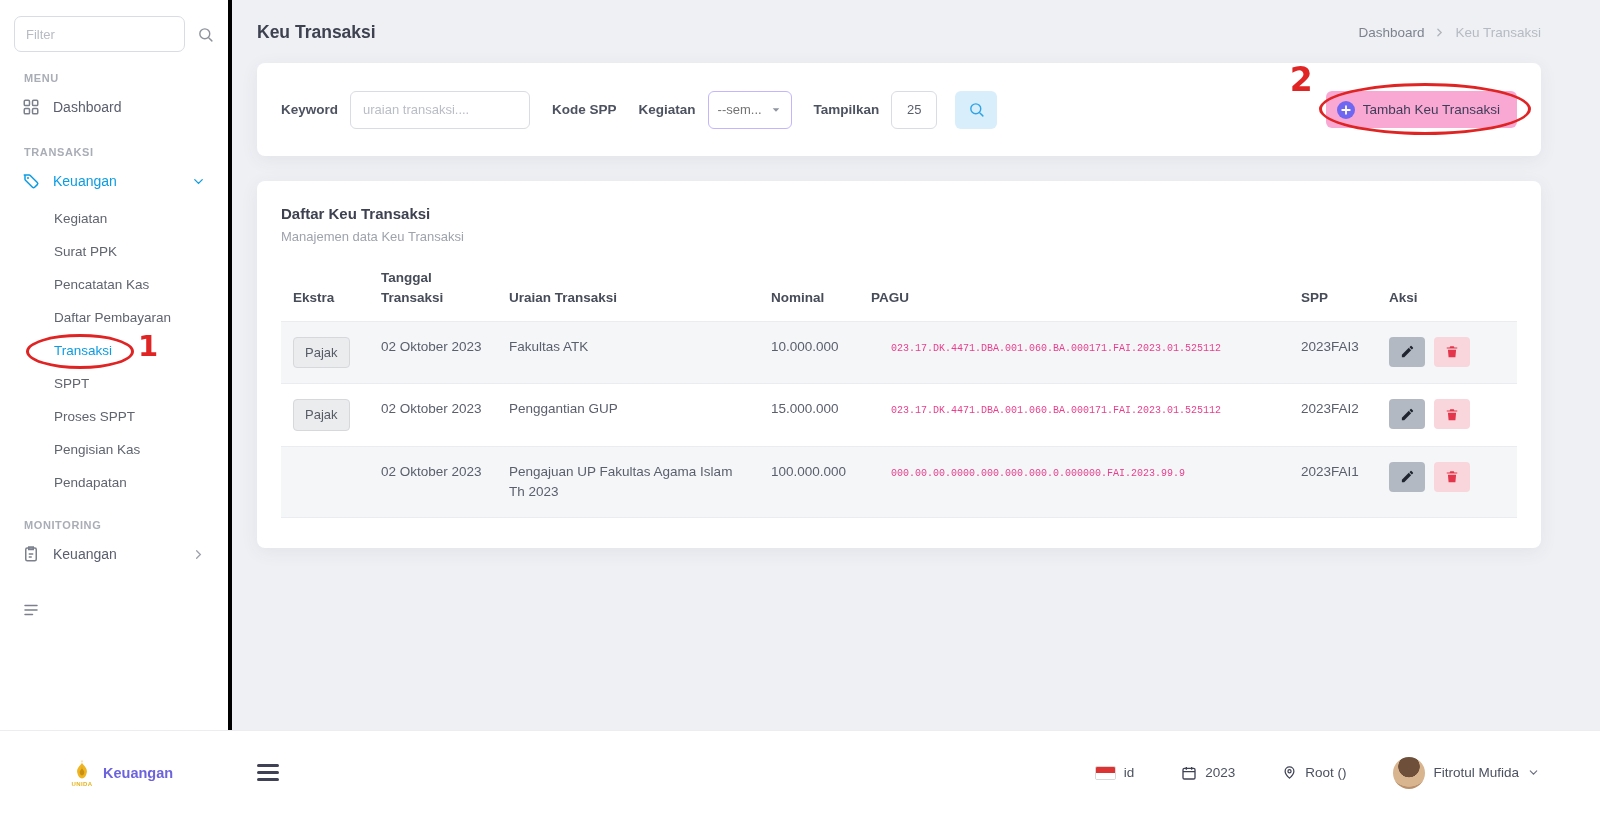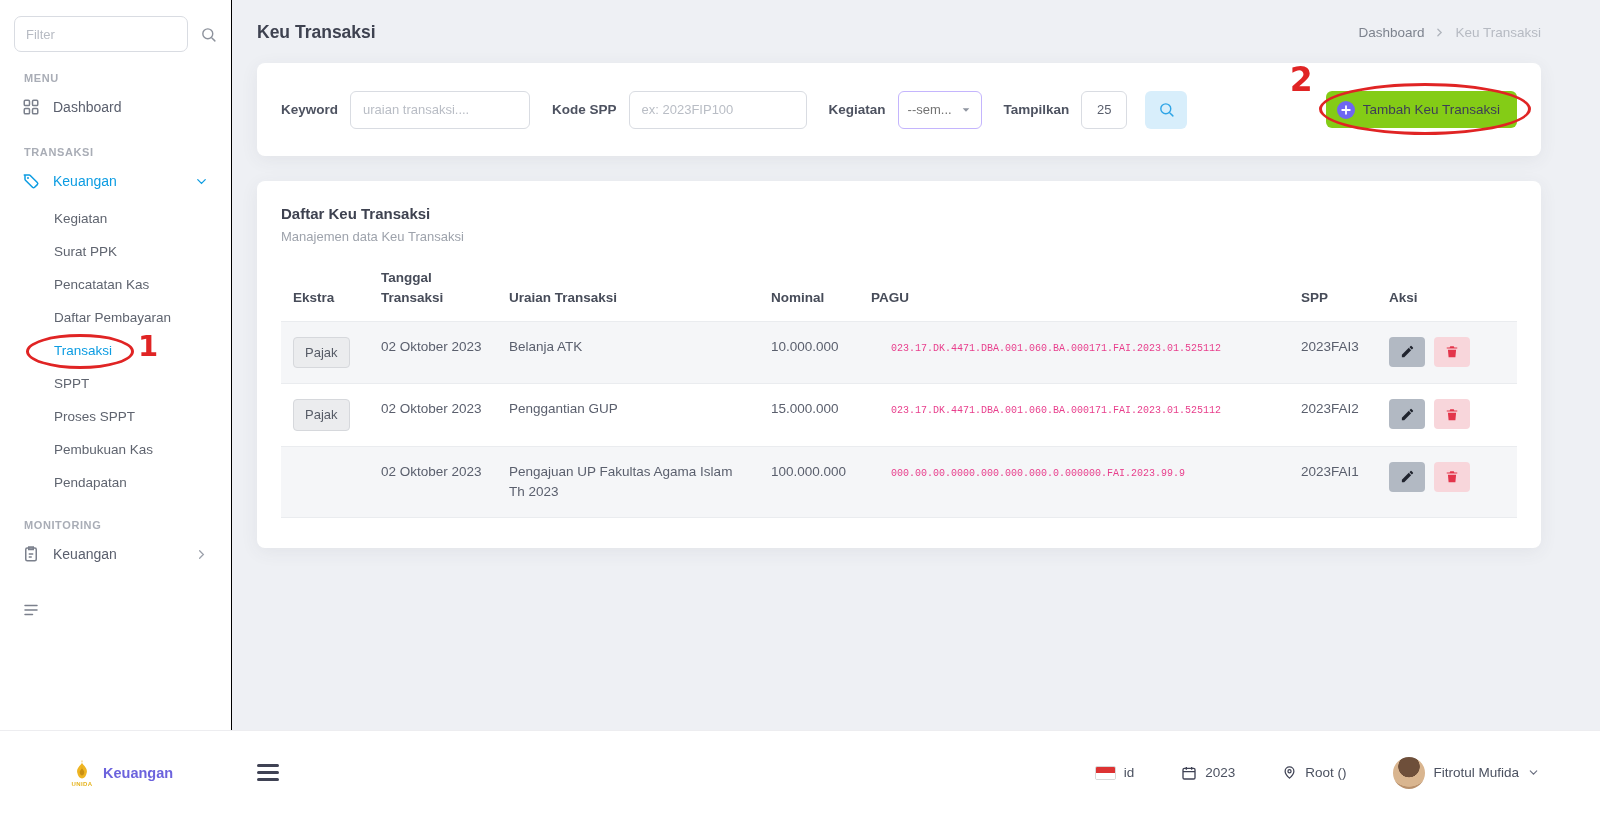--- a/index.html
+++ b/index.html
@@ -1,21 +1,21 @@
 <!DOCTYPE html>
 <html><head>
 <meta charset="utf-8">
 <style>
   * { margin:0; padding:0; box-sizing:border-box; }
   html,body { width:1600px; height:814px; }
   body { position:relative; overflow:hidden; font-family:"Liberation Sans","DejaVu Sans",sans-serif; background:#eef0f4; color:#5a5f6d; font-size:13.5px; }
   svg { display:block; }
 
   
-  .sidebar { position:absolute; left:0; top:0; width:232px; height:730px; background:#fff; border-right:1px solid #000000; padding:16px 14px 0; overflow:hidden; z-index:2; }
+  .sidebar { position:absolute; left:0; top:0; width:232px; height:730px; background:#fff; border-right:4px solid #000000; padding:16px 14px 0; overflow:hidden; z-index:2; }
   .filter-row { display:flex; align-items:center; gap:12px; }
   .filter-input { flex:1; min-width:0; height:36px; border:1px solid #d9dce2; border-radius:7px; padding:0 11px; font-size:13px; color:#5a5f6d; outline:none; font-family:inherit; background:#fff; }
   .filter-input::placeholder { color:#b7bbc3; }
   .side-search { color:#8d929c; flex:0 0 auto; }
   .section-label { font-size:11px; font-weight:700; letter-spacing:.6px; color:#a9adb6; margin:20px 0 2px 10px; }
   .nav-item { display:flex; align-items:center; gap:13px; padding:10px 8px; border-radius:6px; color:#5a5f6d; font-size:14px; cursor:pointer; margin-top:4px; }
   .nav-item .nav-icon { color:#7b808c; flex:0 0 auto; }
   .nav-item.blue { color:#0c9ce2; }
   .nav-item.blue .nav-icon { color:#0c9ce2; }
   .nav-item .chev { margin-left:auto; color:#9ba0aa; }
@@ -44,21 +44,21 @@
   .flabel { font-weight:600; color:#4d5260; white-space:nowrap; }
   .ml { margin-left:10px; }
   .finput { height:38px; border:1px solid #d9dce2; border-radius:6px; padding:0 12px; font-size:13px; color:#5a5f6d; outline:none; font-family:inherit; }
   .finput::placeholder { color:#b9bdc5; }
   .kw { width:180px; }
   .spp-in { width:178px; }
   .fselect { width:84px; height:38px; border:1px solid #c4b5fd; border-radius:6px; display:flex; align-items:center; justify-content:space-between; padding:0 7px 0 9px; color:#737373; font-size:13px; cursor:pointer; background:#fff; }
   .tamp { width:46px; text-align:center; padding:0 4px; }
   .search-btn { width:42px; height:38px; margin-left:6px; background:#d8eefb; border:none; border-radius:6px; display:flex; align-items:center; justify-content:center; color:#2ea4e6; cursor:pointer; }
   .add-wrap { margin-left:auto; position:relative; }
-  .add-btn { height:37px; background:#84cc16; color:#3d3d57; border:none; border-radius:6px; padding:0 17px 0 11px; display:flex; align-items:center; gap:8px; font-size:13.5px; font-family:inherit; cursor:pointer; font-weight:500; }
+  .add-btn { height:37px; background:#f9a8d4; color:#3d3d57; border:none; border-radius:6px; padding:0 17px 0 11px; display:flex; align-items:center; gap:8px; font-size:13.5px; font-family:inherit; cursor:pointer; font-weight:500; }
   .plus-circle { width:18px; height:18px; border-radius:50%; background:#6f66f2; display:flex; align-items:center; justify-content:center; flex:0 0 auto; }
   .ellipse2 { position:absolute; left:-7px; top:-8px; width:212px; height:52px; border:3px solid #e02424; border-radius:50%; pointer-events:none; }
   .num2 { position:absolute; left:-36px; top:-31px; font-size:33px; font-weight:700; color:#e02424; pointer-events:none; font-family:"DejaVu Sans",sans-serif; }
 
   .table-card { padding:24px 24px 30px; }
   .list-title { font-size:15px; font-weight:700; color:#3e4250; }
   .list-sub { font-size:13px; color:#9ea3ac; margin-top:7px; }
   table { width:100%; border-collapse:collapse; margin-top:16px; table-layout:fixed; }
   th { text-align:left; vertical-align:bottom; font-size:13.5px; font-weight:700; color:#474c59; padding:8px 12px 12px; line-height:1.5; }
   td { padding:15px 12px; font-size:13.5px; color:#5a5f6d; vertical-align:top; border-top:1px solid #eaecef; line-height:1.5; }
@@ -138,21 +138,21 @@
     <div class="subnav-item">Surat PPK</div>
     <div class="subnav-item">Pencatatan Kas</div>
     <div class="subnav-item">Daftar Pembayaran</div>
     <div class="subnav-item active">
       <span>Transaksi</span>
       <span class="ellipse1"></span>
       <span class="num1">1</span>
     </div>
     <div class="subnav-item">SPPT</div>
     <div class="subnav-item">Proses SPPT</div>
-    <div class="subnav-item">Pembukuan Kas</div>
+    <div class="subnav-item">Pengisian Kas</div>
     <div class="subnav-item">Pendapatan</div>
   </nav>
 
   <div class="section-label">MONITORING</div>
 
   <div class="nav-item">
     <span class="nav-icon">
       <svg width="18" height="18" viewBox="0 0 24 24" fill="none" stroke="currentColor" stroke-width="2">
           <rect x="5" y="4" width="14" height="17" rx="2"></rect>
           <path d="M9 2.5h6V6H9z"></path>
@@ -188,21 +188,20 @@
       </span>
       <span class="bc-cur">Keu Transaksi</span>
     </div>
   </div>
 
   <section class="card filter-card">
     <label class="flabel">Keyword</label>
     <input class="finput kw" type="text" placeholder="uraian transaksi...." style="">
 
     <label class="flabel ml">Kode SPP</label>
-    <input class="finput spp-in" type="text" placeholder="ex: 2023FIP100" style="">
 
     <label class="flabel ml">Kegiatan</label>
     <div class="fselect">
       <span>--sem...</span>
       <span>
         <svg width="16" height="16" viewBox="0 0 24 24" fill="#8f95a0">
             <path d="M7 9.5l5 5 5-5z"></path>
           </svg>
       </span>
     </div>
@@ -255,21 +254,21 @@
           <th>Nominal</th>
           <th>PAGU</th>
           <th>SPP</th>
           <th>Aksi</th>
         </tr>
       </thead>
       <tbody>
         <tr>
           <td><span class="badge">Pajak</span></td>
           <td>02 Oktober 2023</td>
-          <td>Belanja ATK</td>
+          <td>Fakultas ATK</td>
           <td>10.000.000</td>
           <td><span class="pagu">023.17.DK.4471.DBA.001.060.BA.000171.FAI.2023.01.525112</span></td>
           <td>2023FAI3</td>
           <td>
             <button class="abtn edit">
                 <span>
                   <svg width="15" height="15" viewBox="0 0 24 24" fill="currentColor">
                     <path d="M3 17.25V21h3.75L17.8 9.94l-3.75-3.75L3 17.25zM20.7 7.04a1 1 0 0 0 0-1.42l-2.33-2.33a1 1 0 0 0-1.42 0l-1.82 1.83 3.75 3.75 1.82-1.83z"></path>
                   </svg>
                 </span>

